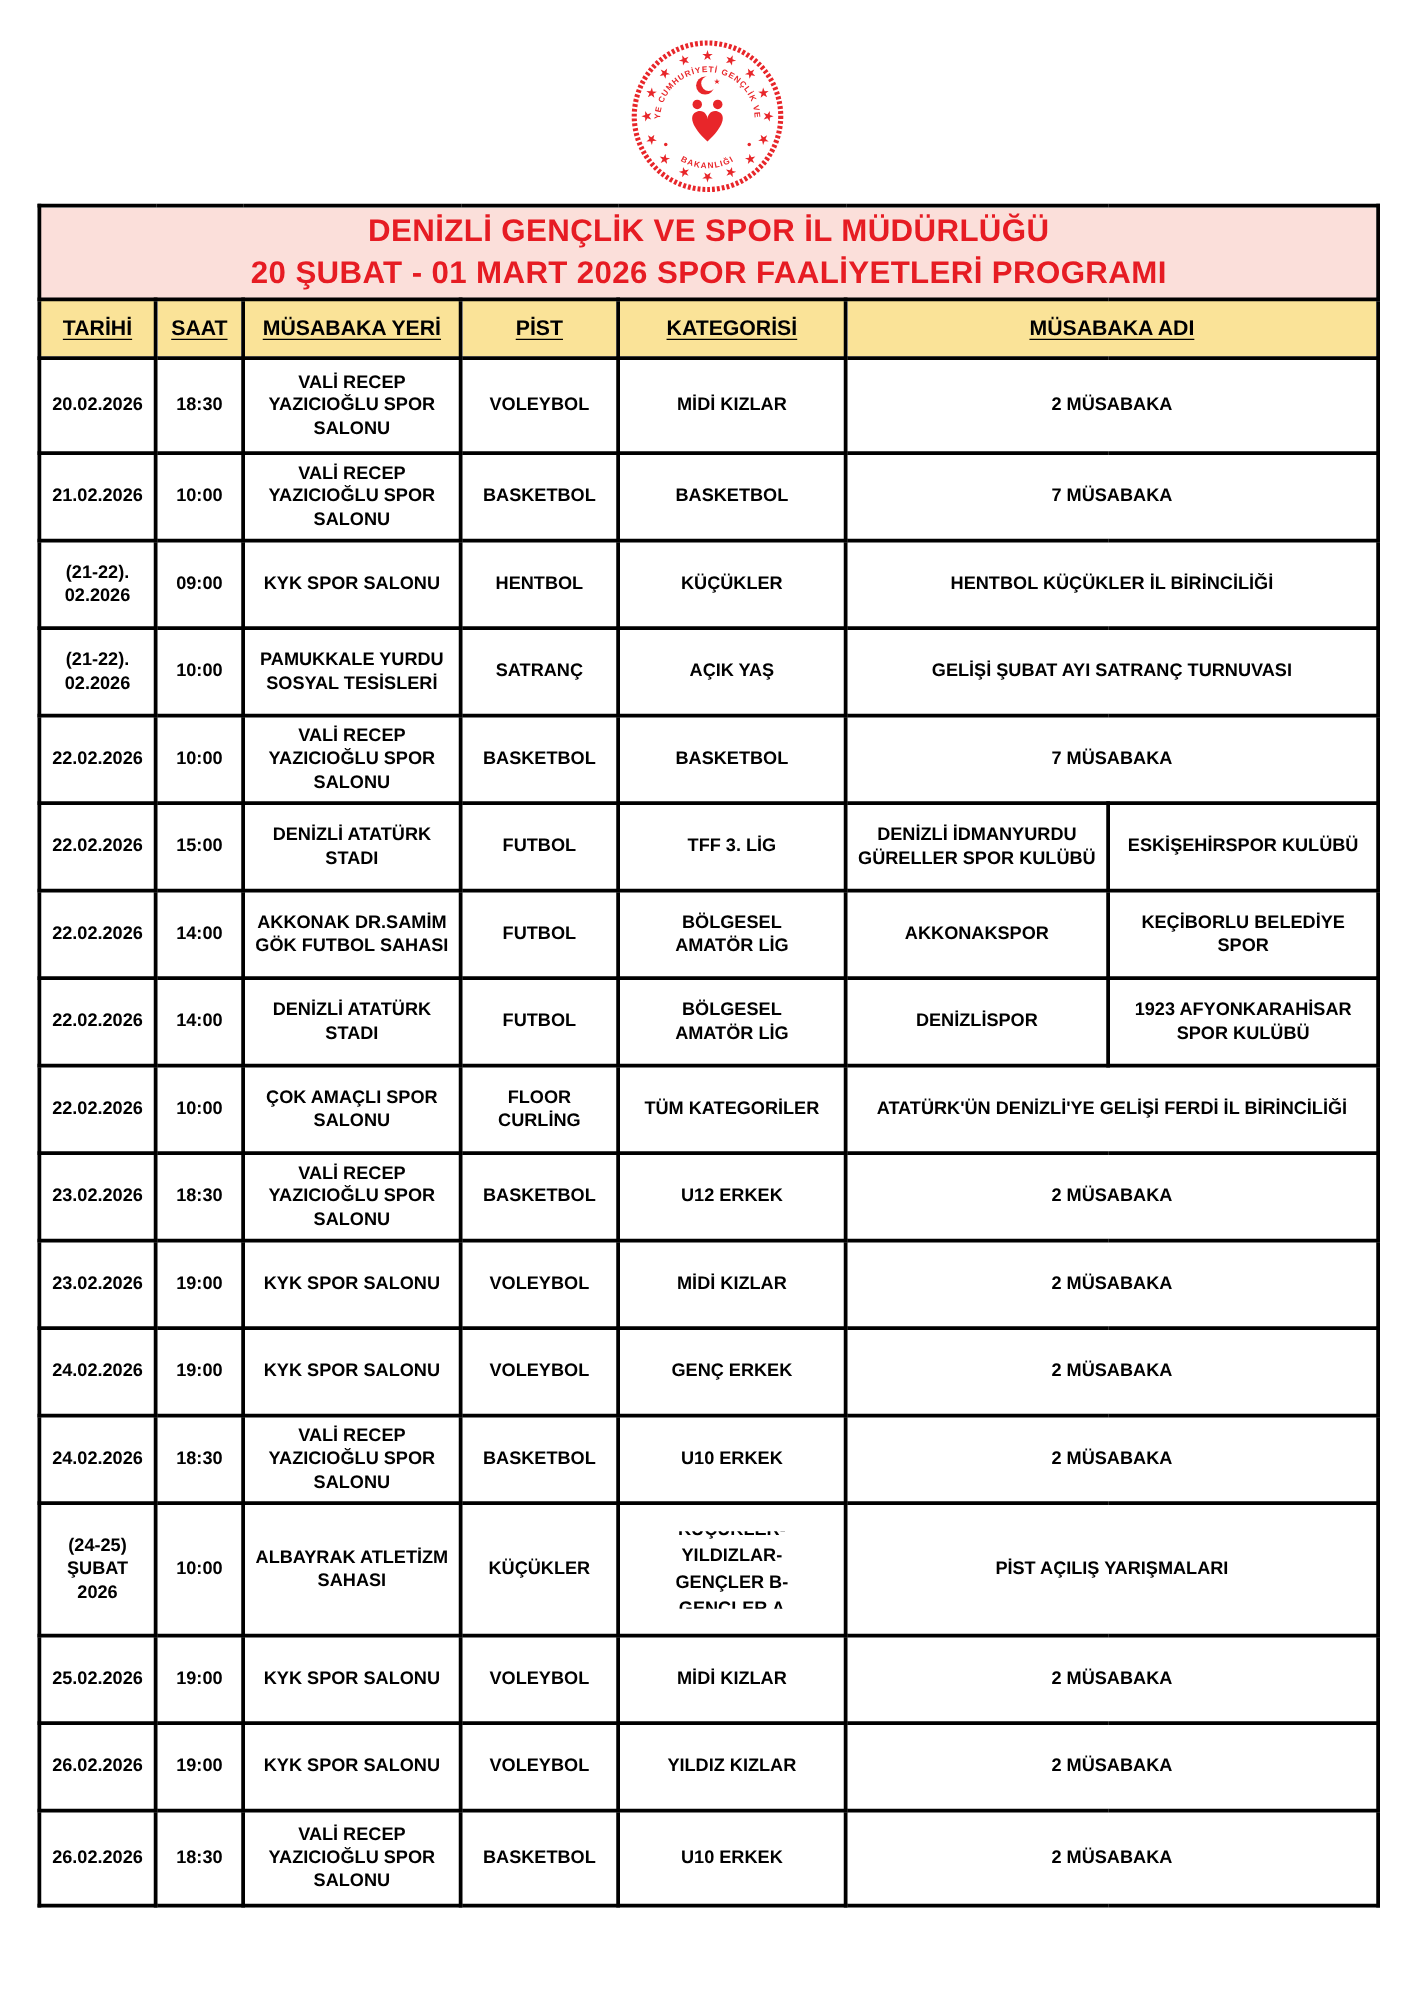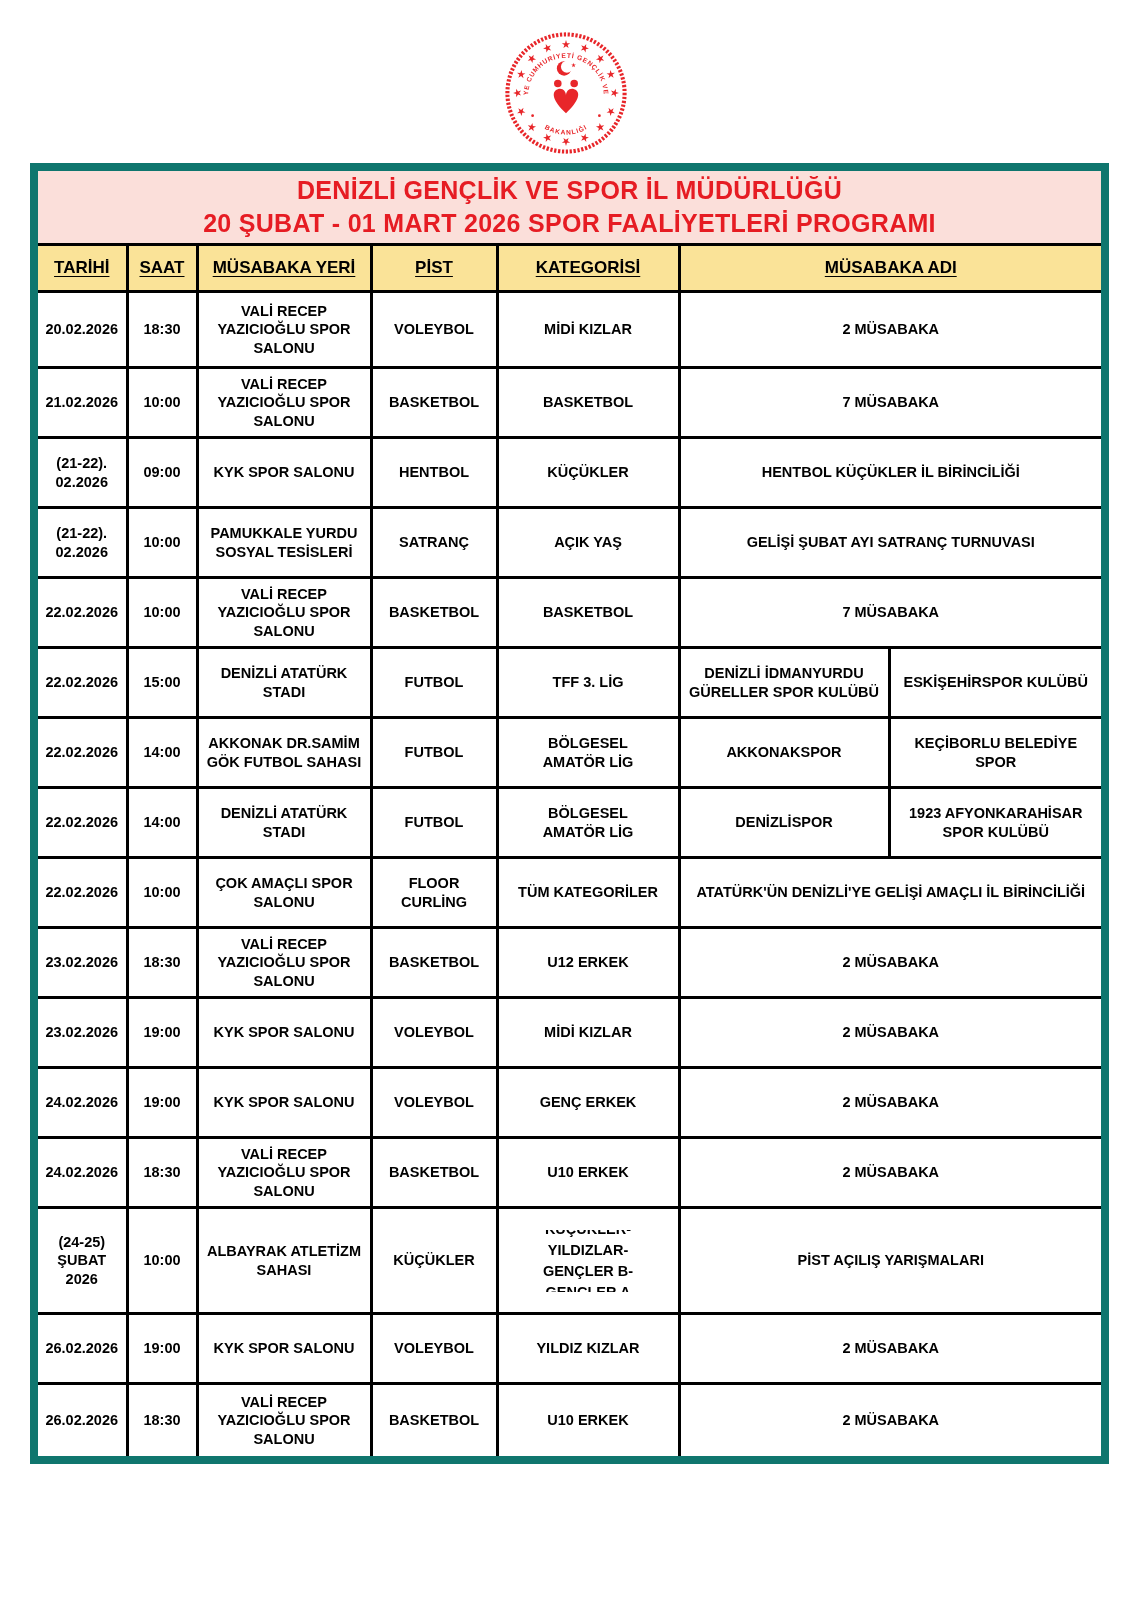--- a/index.html
+++ b/index.html
@@ -6,21 +6,21 @@
   body{
     width:1131px;height:1600px;background:#ffffff;
     font-family:"Liberation Sans", sans-serif;
     -webkit-font-smoothing:antialiased;
   }
   .logo-wrap{width:126px;height:126px;margin:30px auto 7px auto;}
   .logo-wrap svg{display:block;width:126px;height:126px;}
   table.schedule{
     border-collapse:collapse;table-layout:fixed;
     width:1071px;margin-left:30px;
-    border:8px solid #0f766e;
+    border:3px solid #0f766e;
   }
   td,th{
     border:3px solid #000;
     text-align:center;vertical-align:middle;
     font-weight:bold;color:#000;
     padding:2px 6px;
     white-space:pre-line;
     font-size:14.5px;line-height:1.28;
     overflow:hidden;
   }
@@ -189,21 +189,21 @@
     <td>DENİZLİSPOR</td>
     <td>1923 AFYONKARAHİSAR SPOR KULÜBÜ</td>
   </tr>
   <tr class="data-row">
     <td>22.02.2026</td>
     <td>10:00</td>
     <td>ÇOK AMAÇLI SPOR SALONU</td>
     <td>FLOOR
 CURLİNG</td>
     <td>TÜM KATEGORİLER</td>
-    <td colspan="2">ATATÜRK'ÜN DENİZLİ'YE GELİŞİ AMAÇLI İL BİRİNCİLİĞİ</td>
+    <td colspan="2">ATATÜRK'ÜN DENİZLİ'YE GELİŞİ FERDİ İL BİRİNCİLİĞİ</td>
   </tr>
   <tr class="data-row">
     <td>23.02.2026</td>
     <td>18:30</td>
     <td>VALİ RECEP YAZICIOĞLU SPOR SALONU</td>
     <td>BASKETBOL</td>
     <td>U12 ERKEK</td>
     <td colspan="2">2 MÜSABAKA</td>
   </tr>
   <tr class="data-row">
@@ -240,20 +240,28 @@
       <div class="clip-wrap">
         <span>KÜÇÜKLER-
 YILDIZLAR-
 GENÇLER B-
 GENÇLER A</span>
       </div>
     </td>
     <td colspan="2">PİST AÇILIŞ YARIŞMALARI</td>
   </tr>
   <tr class="data-row">
+    <td>25.02.2026</td>
+    <td>19:00</td>
+    <td>KYK SPOR SALONU</td>
+    <td>VOLEYBOL</td>
+    <td>MİDİ KIZLAR</td>
+    <td colspan="2">2 MÜSABAKA</td>
+  </tr>
+  <tr class="data-row">
     <td>26.02.2026</td>
     <td>19:00</td>
     <td>KYK SPOR SALONU</td>
     <td>VOLEYBOL</td>
     <td>YILDIZ KIZLAR</td>
     <td colspan="2">2 MÜSABAKA</td>
   </tr>
   <tr class="data-row r-tall">
     <td>26.02.2026</td>
     <td>18:30</td>

